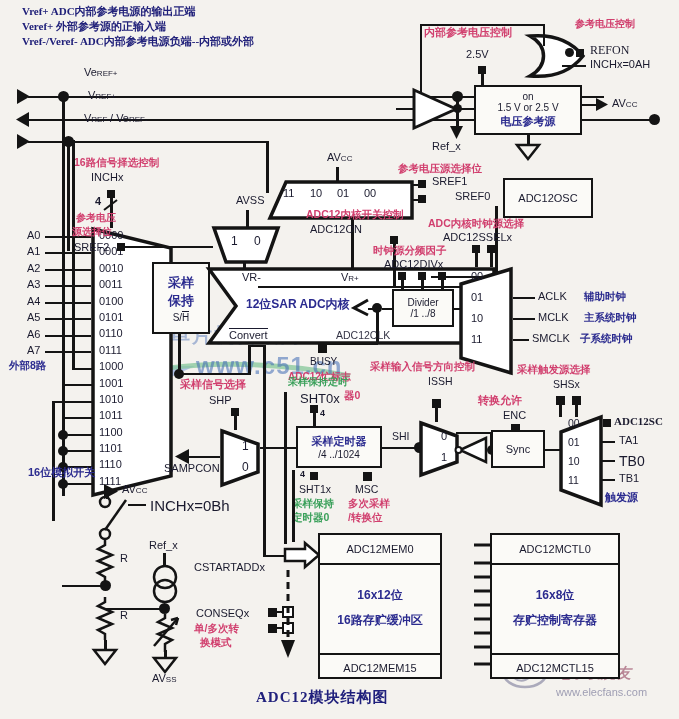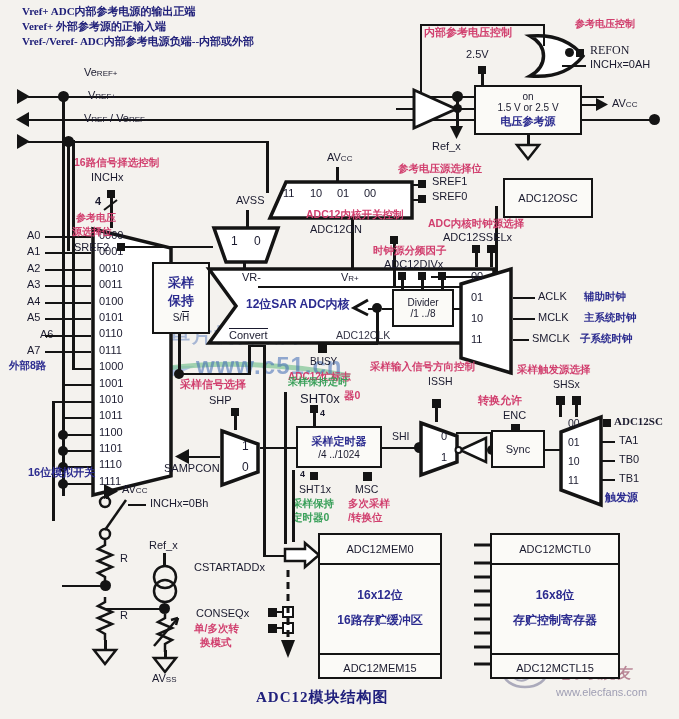--- a/index.html
+++ b/index.html
@@ -183,21 +183,21 @@
     <div class="t blk" style="left:27px;top:246px;font-size:11px;">A1</div>
     <div class="ln hl" style="left:45px;top:252px;width:46px;"></div>
     <div class="t blk" style="left:27px;top:263px;font-size:11px;">A2</div>
     <div class="ln hl" style="left:45px;top:269px;width:46px;"></div>
     <div class="t blk" style="left:27px;top:279px;font-size:11px;">A3</div>
     <div class="ln hl" style="left:45px;top:285px;width:46px;"></div>
     <div class="t blk" style="left:27px;top:296px;font-size:11px;">A4</div>
     <div class="ln hl" style="left:45px;top:302px;width:46px;"></div>
     <div class="t blk" style="left:27px;top:312px;font-size:11px;">A5</div>
     <div class="ln hl" style="left:45px;top:318px;width:46px;"></div>
-    <div class="t blk" style="left:27px;top:329px;font-size:11px;margin-left:13px;">A6</div>
+    <div class="t blk" style="left:27px;top:329px;font-size:11px;">A6</div>
     <div class="ln hl" style="left:45px;top:335px;width:46px;"></div>
     <div class="t blk" style="left:27px;top:345px;font-size:11px;">A7</div>
     <div class="ln hl" style="left:45px;top:351px;width:46px;"></div>
   </div>
   <div class="t blue" style="left:9px;top:360px;font-size:10.5px;">外部8路</div>
 
   <div class="ln hl" style="left:72px;top:368px;width:20px;"></div>
   <div class="ln vl" style="left:72px;top:140px;width:2.5px;height:228px;"></div>
   <div class="ln hl" style="left:62px;top:384px;width:30px;"></div>
   <div class="ln hl" style="left:52px;top:401px;width:40px;"></div>
@@ -244,21 +244,21 @@
   </svg>
   <div class="t blk" style="left:283px;top:188px;font-size:11px;">11</div>
   <div class="t blk" style="left:310px;top:188px;font-size:11px;">10</div>
   <div class="t blk" style="left:337px;top:188px;font-size:11px;">01</div>
   <div class="t blk" style="left:364px;top:188px;font-size:11px;">00</div>
 
   <div class="t red" style="left:398px;top:163px;font-size:10.5px;">参考电压源选择位</div>
   <div class="sq" style="left:418px;top:180px;width:8px;height:8px;"></div>
   <div class="t blk" style="left:432px;top:176px;font-size:11px;">SREF1</div>
   <div class="sq" style="left:418px;top:195px;width:8px;height:8px;"></div>
-  <div class="t blk" style="left:432px;top:191px;font-size:11px;">SREF0</div>
+  <div class="t blk" style="left:455px;top:191px;font-size:11px;">SREF0</div>
   <div class="ln hl" style="left:412px;top:184px;width:8px;"></div>
   <div class="ln hl" style="left:412px;top:199px;width:8px;"></div>
 
   <div class="ln vl" style="left:351px;top:218px;width:3px;height:68px;"></div>
 
   <div class="box ctr" style="left:152px;top:262px;width:58px;height:72px;">
     <div class="blue" style="font-size:13px;">采样</div>
     <div class="blue" style="font-size:13px;">保持</div>
     <div class="blk" style="font-size:10px;margin-top:2px;">S/<span style="border-top:1.5px solid #1a1a2e;">H</span></div>
   </div>
@@ -436,38 +436,38 @@
   <div class="t blk" style="left:568px;top:418px;font-size:10.5px;">00</div>
   <div class="t blk" style="left:568px;top:437px;font-size:10.5px;">01</div>
   <div class="t blk" style="left:568px;top:456px;font-size:10.5px;">10</div>
   <div class="t blk" style="left:568px;top:475px;font-size:10.5px;">11</div>
 
   <div class="sq" style="left:603px;top:419px;width:8px;height:8px;"></div>
   <div class="t blk" style="left:614px;top:416px;font-size:11px;font-weight:bold;font-family:'Liberation Serif',serif;">ADC12SC</div>
   <div class="ln hl" style="left:601px;top:441px;width:14px;"></div>
   <div class="t blk" style="left:619px;top:435px;font-size:11px;">TA1</div>
   <div class="ln hl" style="left:601px;top:460px;width:14px;"></div>
-  <div class="t blk" style="left:619px;top:454px;font-size:11px;">TB0</div>
+  <div class="t blk" style="left:619px;top:454px;font-size:14px;">TB0</div>
   <div class="ln hl" style="left:601px;top:479px;width:14px;"></div>
   <div class="t blk" style="left:619px;top:473px;font-size:11px;">TB1</div>
   <div class="t blue" style="left:605px;top:492px;font-size:11px;">触发源</div>
 
   <div class="t blk" style="left:122px;top:484px;font-size:11px;">AV<span style="font-size:8px;">CC</span></div>
   <svg style="left:104px;top:484px;" width="16" height="15">
     <path d="M0,0 L14,7.5 L0,15 Z" fill="#141414"></path>
   </svg>
   <div class="ln vl" style="left:106px;top:491px;width:2.5px;height:8px;"></div>
 
   <svg style="left:96px;top:496px;" width="40" height="44">
     <circle cx="9" cy="6" r="5" fill="none" stroke="#141414" stroke-width="2.5"></circle>
     <circle cx="9" cy="38" r="5" fill="none" stroke="#141414" stroke-width="2.5"></circle>
     <path d="M9,34 L30,4" stroke="#141414" stroke-width="2.5"></path>
   </svg>
   <div class="ln hl" style="left:128px;top:504px;width:18px;"></div>
-  <div class="t blk" style="left:150px;top:498px;font-size:11px;">INCHx=0Bh</div>
+  <div class="t blk" style="left:150px;top:498px;font-size:15px;">INCHx=0Bh</div>
 
   <svg style="left:96px;top:540px;" width="22" height="44">
     <path d="M9,0 L9,5 L2,9 L16,15 L2,21 L16,27 L2,33 L9,37 L9,43" fill="none" stroke="#141414" stroke-width="2.5"></path>
   </svg>
   <div class="t blk" style="left:120px;top:553px;font-size:11px;">R</div>
   <div class="dot" style="left:100px;top:580px;width:11px;height:11px;"></div>
 
   <svg style="left:96px;top:597px;" width="22" height="44">
     <path d="M9,0 L9,5 L2,9 L16,15 L2,21 L16,27 L2,33 L9,37 L9,43" fill="none" stroke="#141414" stroke-width="2.5"></path>
   </svg>

